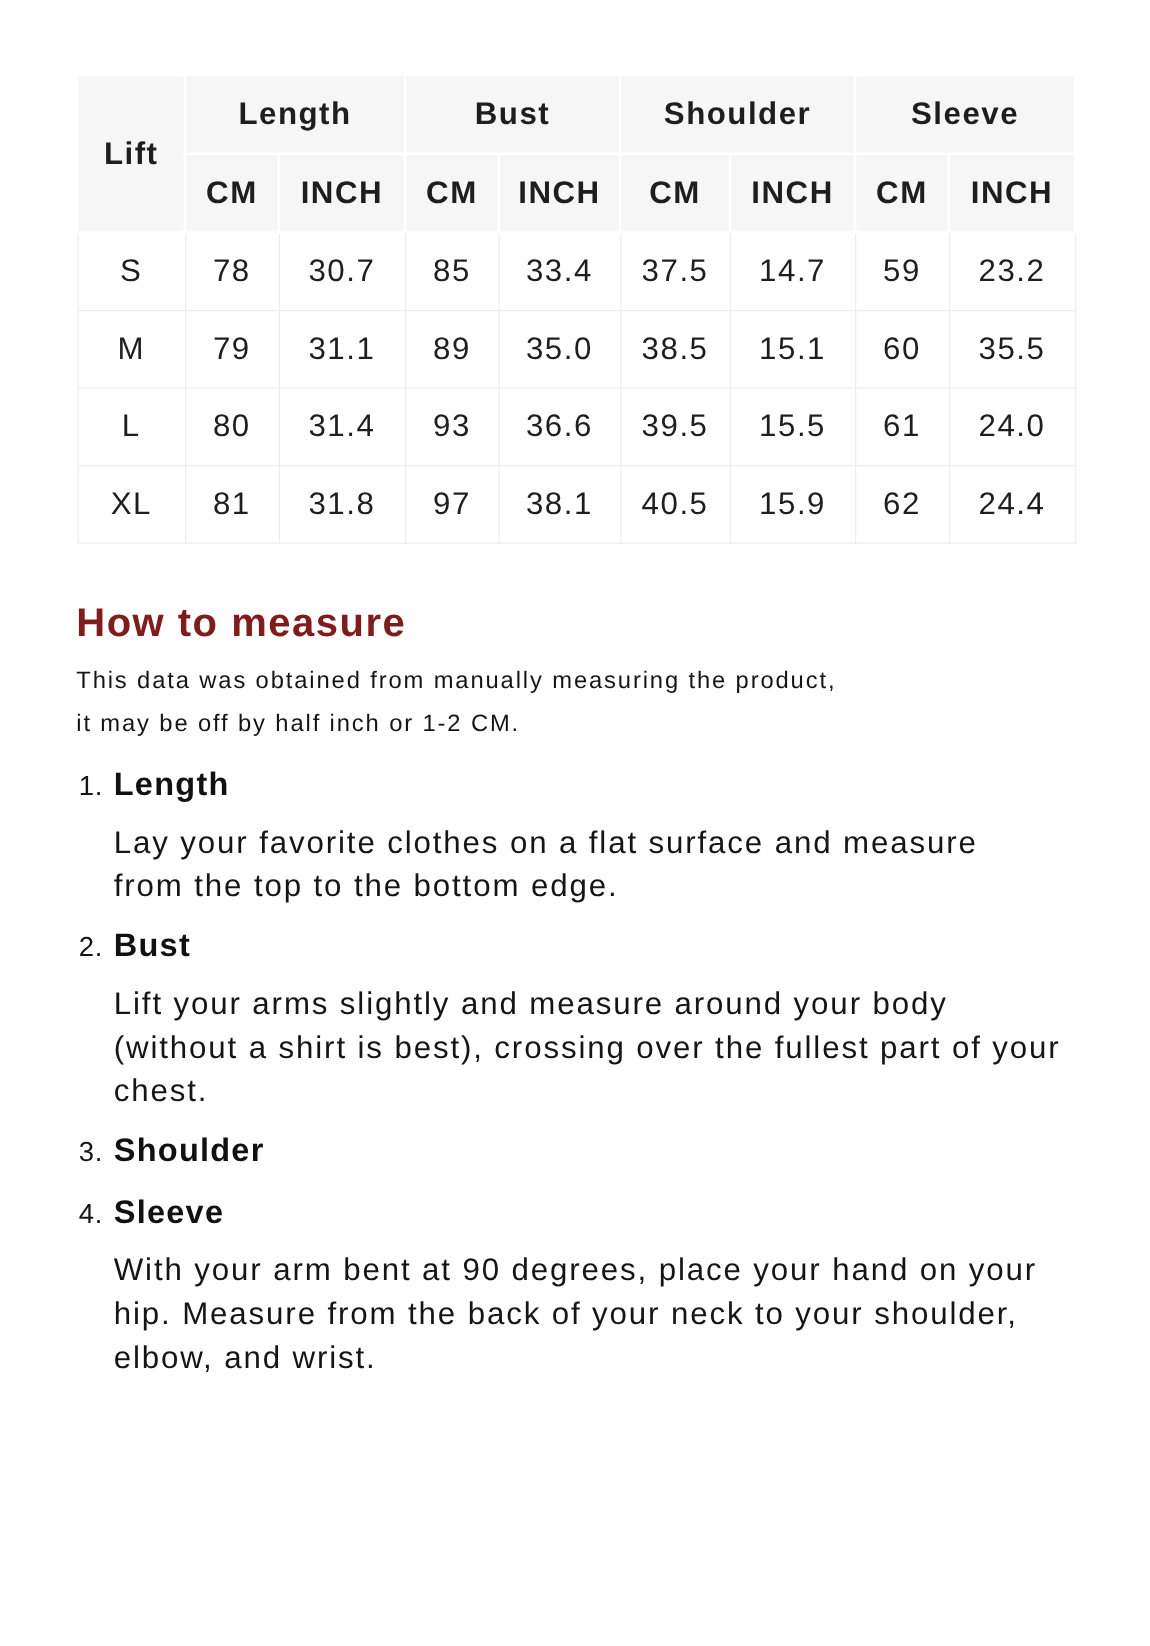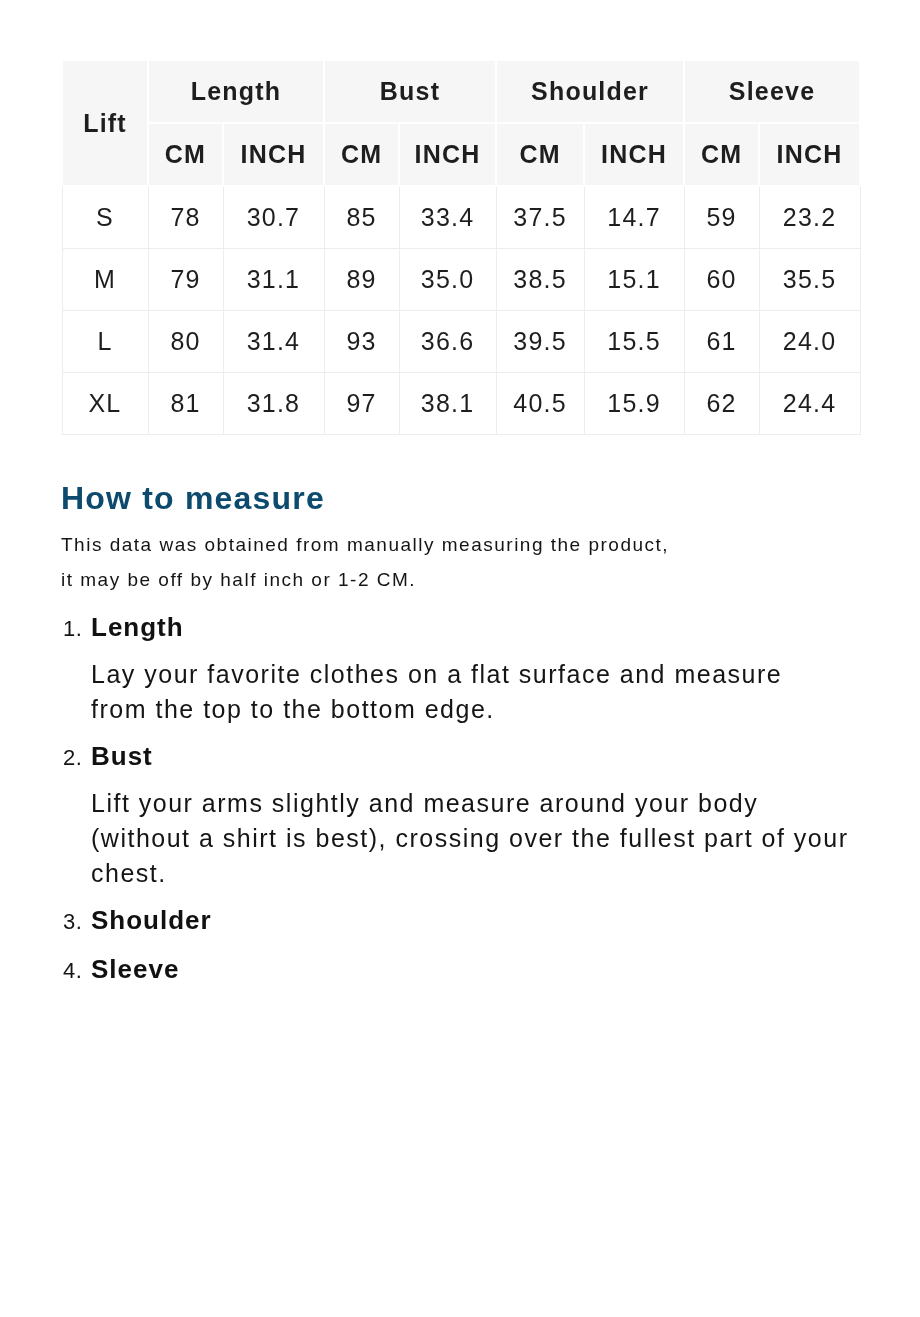--- a/index.html
+++ b/index.html
@@ -40,21 +40,21 @@
     font-weight: normal;
     padding: 0;
   }
 
   
   h2.htm-title {
     font-size: 32px;
     line-height: 38px;
     letter-spacing: 1.2px;
     font-weight: bold;
-    color: #0c4a6e;
+    color: #7f1d1d;
     margin: 44px 0 0 0;
   }
   p.htm-intro {
     font-size: 19px;
     line-height: 35px;
     letter-spacing: 1.5px;
     margin: 10px 0 0 0;
     white-space: pre-line;
   }
   .steps { margin-top: 12px; }
@@ -202,16 +202,19 @@
         <span class="step-num">3.</span>
         <span class="step-label">Shoulder</span>
       </div>
     </div>
 
     <div class="step">
       <div class="step-head">
         <span class="step-num">4.</span>
         <span class="step-label">Sleeve</span>
       </div>
+      <p class="step-desc">With your arm bent at 90 degrees, place your hand on your
+hip. Measure from the back of your neck to your shoulder,
+elbow, and wrist.</p>
     </div>
 
   </div>
 </div>
 
 </body></html>

